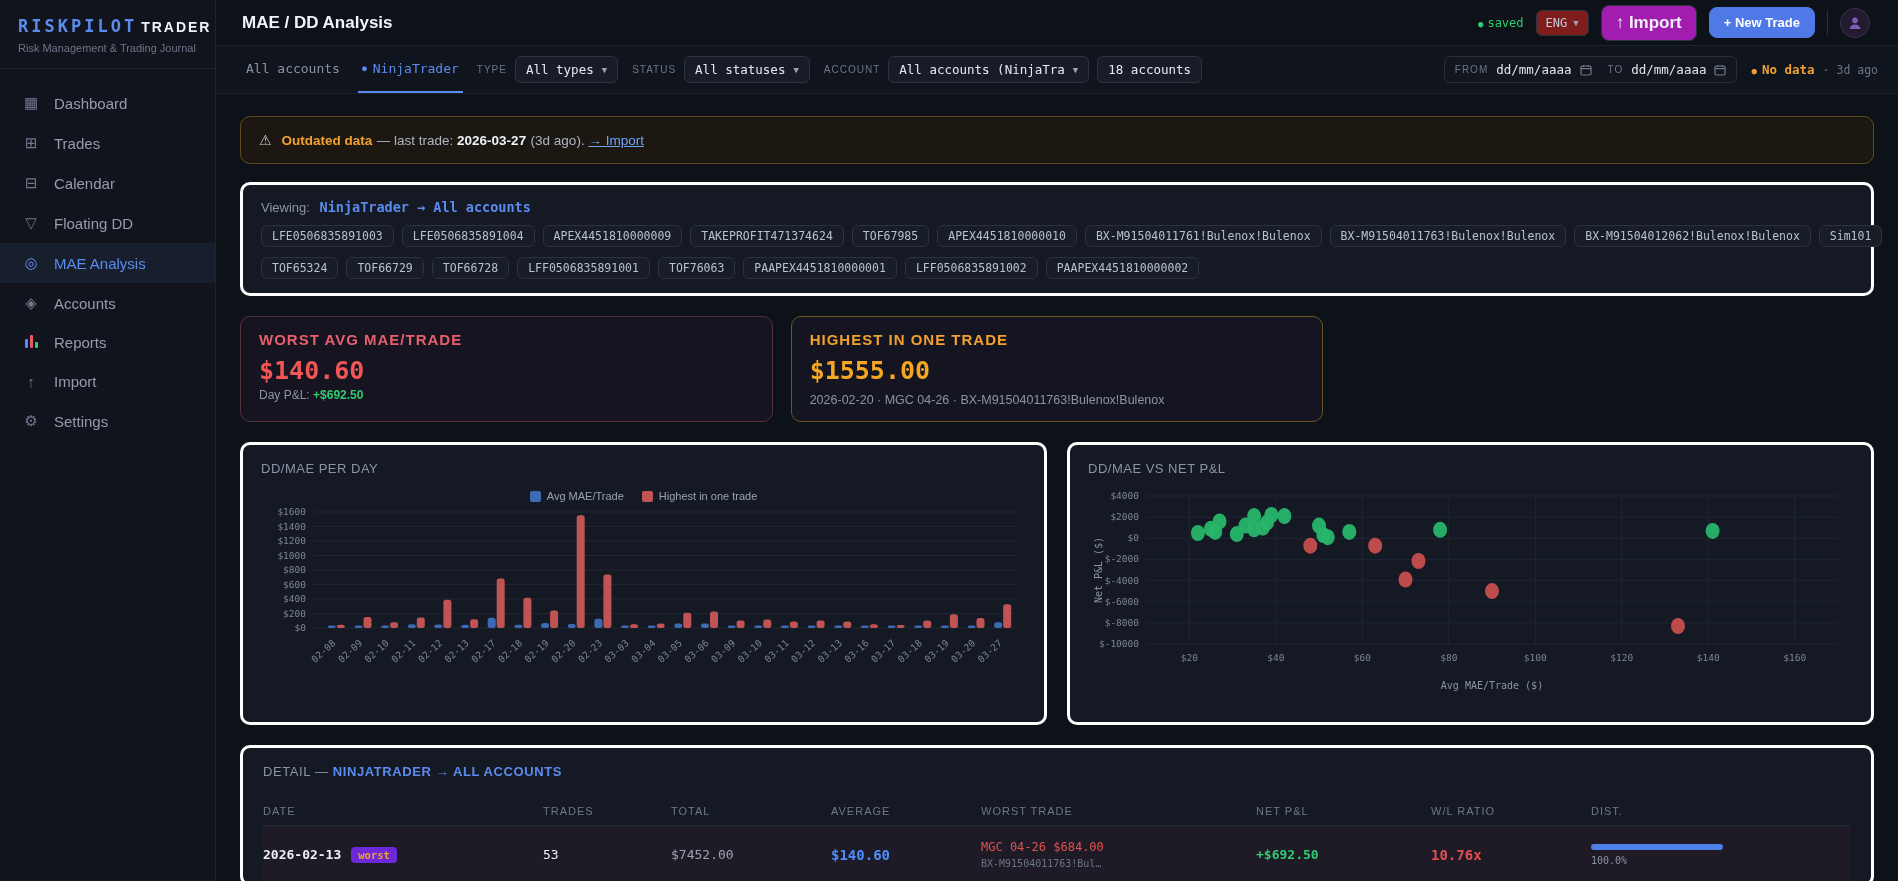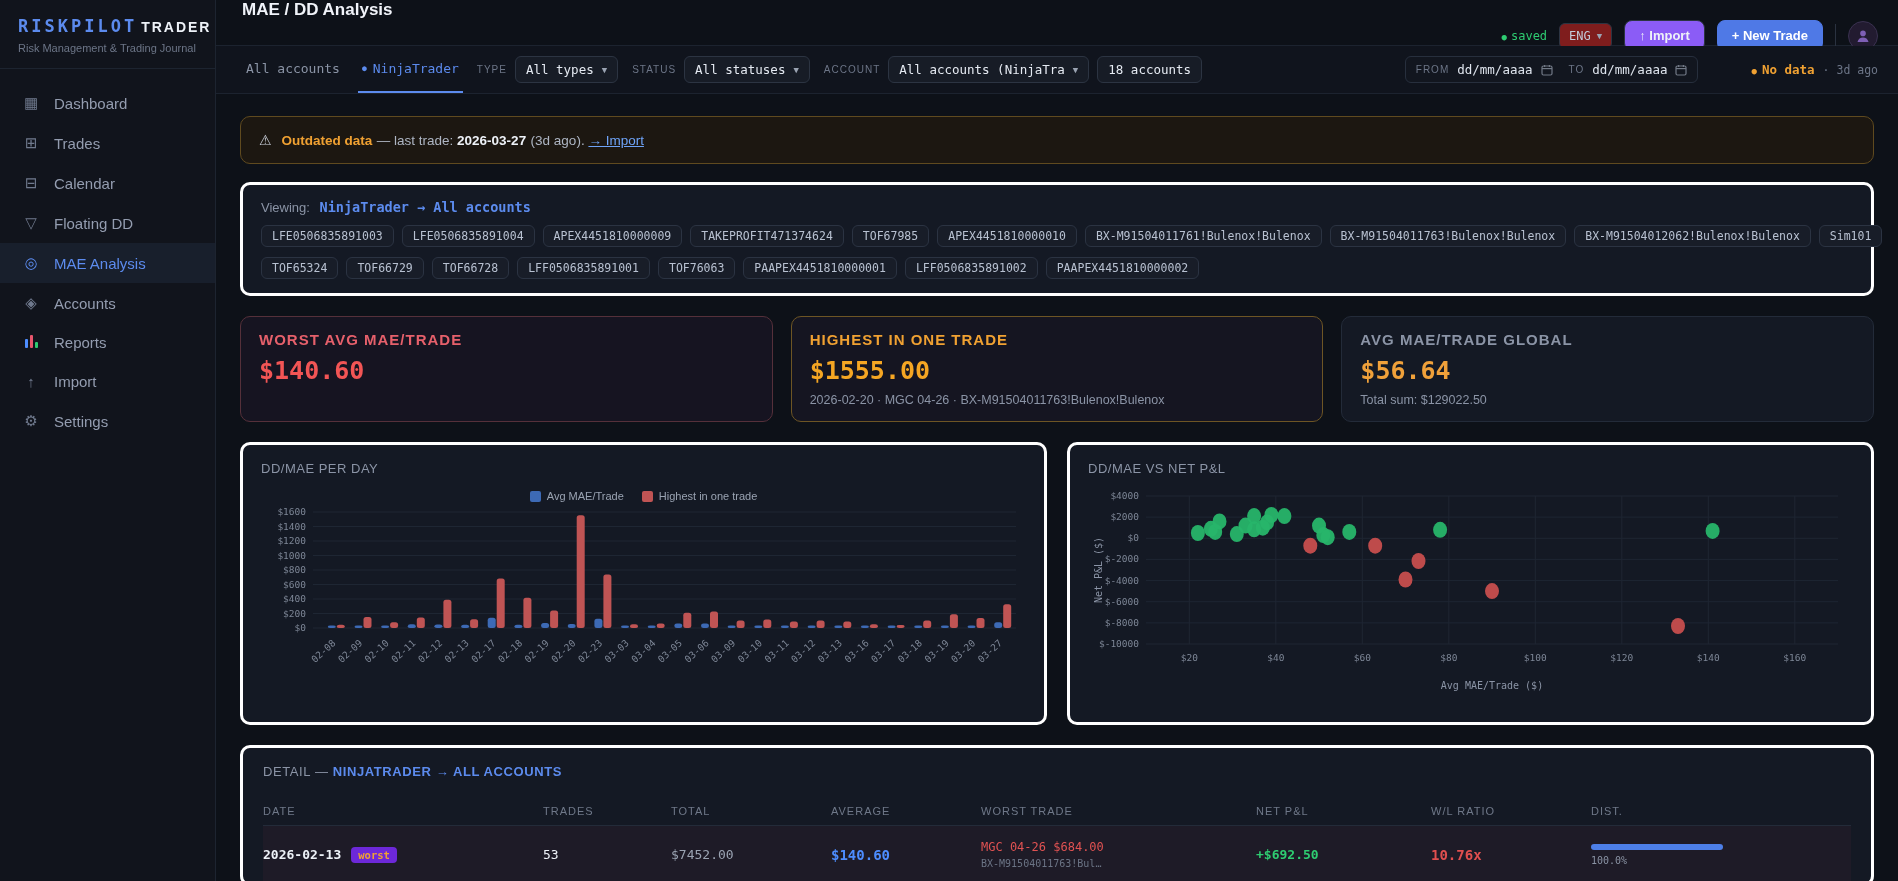--- a/index.html
+++ b/index.html
@@ -25,31 +25,31 @@
   .nav-item.active .nav-ico { color:#5c8bee; }
   .bars-ico { display:inline-flex; align-items:flex-end; gap:2px; height:14px; }
   .bars-ico i { display:block; width:3px; border-radius:1px; }
   .bars-ico i:nth-child(1){ height:9px; background:#4d8dff; }
   .bars-ico i:nth-child(2){ height:13px; background:#e8566d; }
   .bars-ico i:nth-child(3){ height:6px;  background:#2ecc71; }
 
   
   .main { flex:1; height:100%; display:flex; flex-direction:column; overflow:hidden; background:#0d1118; }
 
-  .topbar { height:46px; min-height:46px; display:flex; padding:0 20px 0 26px;
-    border-bottom:1px solid #1c232f;flex-direction:column; }
+  .topbar { height:46px; min-height:46px; display:flex; align-items:center; padding:0 28px 0 26px;
+    border-bottom:1px solid #1c232f; }
   .page-title { font-size:17px; font-weight:bold; color:#f0f3f9; }
   .topbar-right { margin-left:auto; display:flex; align-items:center; gap:12px; }
   .saved { font-family:"DejaVu Sans Mono", monospace; font-size:12px; color:#2ecc71; }
   .saved .dot { font-size:9px; margin-right:4px; }
   .lang-select { display:flex; align-items:center; gap:6px; background:#7f1d1d; border:1px solid #2c3442;
     border-radius:6px; padding:5px 9px; font-family:"DejaVu Sans Mono", monospace; font-size:12px;
     color:#c3cbda; cursor:pointer; }
-  .btn-dark { background:#8b5cf6; border:1px solid #2c3442; border-radius:8px; padding:7px 14px;
-    font-size:13px; font-weight:bold; color:#eef2f8; cursor:pointer; }
+  .btn-dark { background:#a21caf; border:1px solid #2c3442; border-radius:8px; padding:7px 14px;
+    font-size:17px; font-weight:bold; color:#eef2f8; cursor:pointer; }
   .btn-blue { background:#4f79e6; border:1px solid #4f79e6; border-radius:8px; padding:7px 14px;
     font-size:13px; font-weight:bold; color:#fff; cursor:pointer; }
   .vsep { width:1px; height:24px; background:#2a3240; }
   .avatar { width:30px; height:30px; border-radius:50%; background:#221b30; border:1px solid #3a3150;
     display:flex; align-items:center; justify-content:center; cursor:pointer; }
 
   
   .filterbar { height:48px; min-height:48px; display:flex; align-items:stretch; gap:14px;
     padding:0 20px 0 26px; background:#10141d; border-bottom:1px solid #1c232f; }
   .ftab { display:flex; align-items:center; font-family:"DejaVu Sans Mono", monospace; font-size:13px;
@@ -63,21 +63,21 @@
     color:#e5eaf2; cursor:pointer; white-space:nowrap; }
   .chev { font-size:9px; color:#9aa3b2; }
   .chip-count { display:flex; align-items:center; background:#171c26; border:1px solid #2c3442;
     border-radius:6px; padding:5px 10px; font-family:"DejaVu Sans Mono", monospace; font-size:12.5px;
     color:#e5eaf2; align-self:center; cursor:pointer; }
   .fspacer { flex:1; }
   .dates-box { display:flex; align-items:center; gap:8px; align-self:center; background:#12161f;
     border:1px solid #272f3d; border-radius:6px; padding:5px 10px; }
   .date-ph { font-family:"DejaVu Sans Mono", monospace; font-size:12.5px; color:#dfe5ee; cursor:text; }
   .cal { opacity:.7; cursor:pointer; display:flex; }
-  .nodata { font-family:"DejaVu Sans Mono", monospace; font-size:12.5px; color:#f0a132; font-weight:bold;margin-left:39px; }
+  .nodata { font-family:"DejaVu Sans Mono", monospace; font-size:12.5px; color:#f0a132; font-weight:bold; }
   .nodata .dot { font-size:9px; margin-right:5px; }
   .ago { font-family:"DejaVu Sans Mono", monospace; font-size:11.5px; color:#6c7587; }
 
   
   .content { flex:1; overflow:hidden; padding:22px 24px; }
   .banner { display:flex; align-items:center; gap:10px; background:#1c1711; border:1px solid #5f4a1f;
     border-radius:10px; padding:14px 18px; margin-bottom:18px; }
   .banner .w-ico { color:#cfd5e0; font-size:14px; }
   .banner b.title { color:#f0a132; font-size:13.5px; }
   .banner .txt { color:#aeb6c4; font-size:13.5px; }
@@ -316,30 +316,26 @@
             <span class="acct-chip">PAAPEX4451810000001</span>
             <span class="acct-chip">LFF0506835891002</span>
             <span class="acct-chip">PAAPEX4451810000002</span>
           </div>
       </div>
 
       <div class="stats-row" id="stats">
           <div class="stat-card accent-red">
             <div class="sc-label">WORST AVG MAE/TRADE</div>
   <div class="sc-value mono">$140.60</div>
+            <div class="sc-line2">Day P&amp;L: <span class="pl">+$692.50</span></div>
           </div>
           <div class="stat-card accent-orange">
             <div class="sc-label">HIGHEST IN ONE TRADE</div>
   <div class="sc-value mono">$1555.00</div>
   <div class="sc-line1">2026-02-20 · MGC 04-26 · BX-M91504011763!Bulenox!Bulenox</div>
-          </div>
-          <div class="stat-card accent-neutral">
-            <div class="sc-label">AVG MAE/TRADE GLOBAL</div>
-  <div class="sc-value mono">$56.64</div>
-  <div class="sc-line1">Total sum: $129022.50</div>
           </div>
         </div>
 
       <div class="charts-row">
         <div class="panel chart-card">
           <div class="chart-title">DD/MAE PER DAY</div>
           <div class="legend" id="barLegend">
               <span class="legend-item"><span class="legend-swatch" style="background:#3d6ab5"></span>Avg MAE/Trade</span>
               <span class="legend-item"><span class="legend-swatch" style="background:#c05454"></span>Highest in one trade</span>
             </div>

